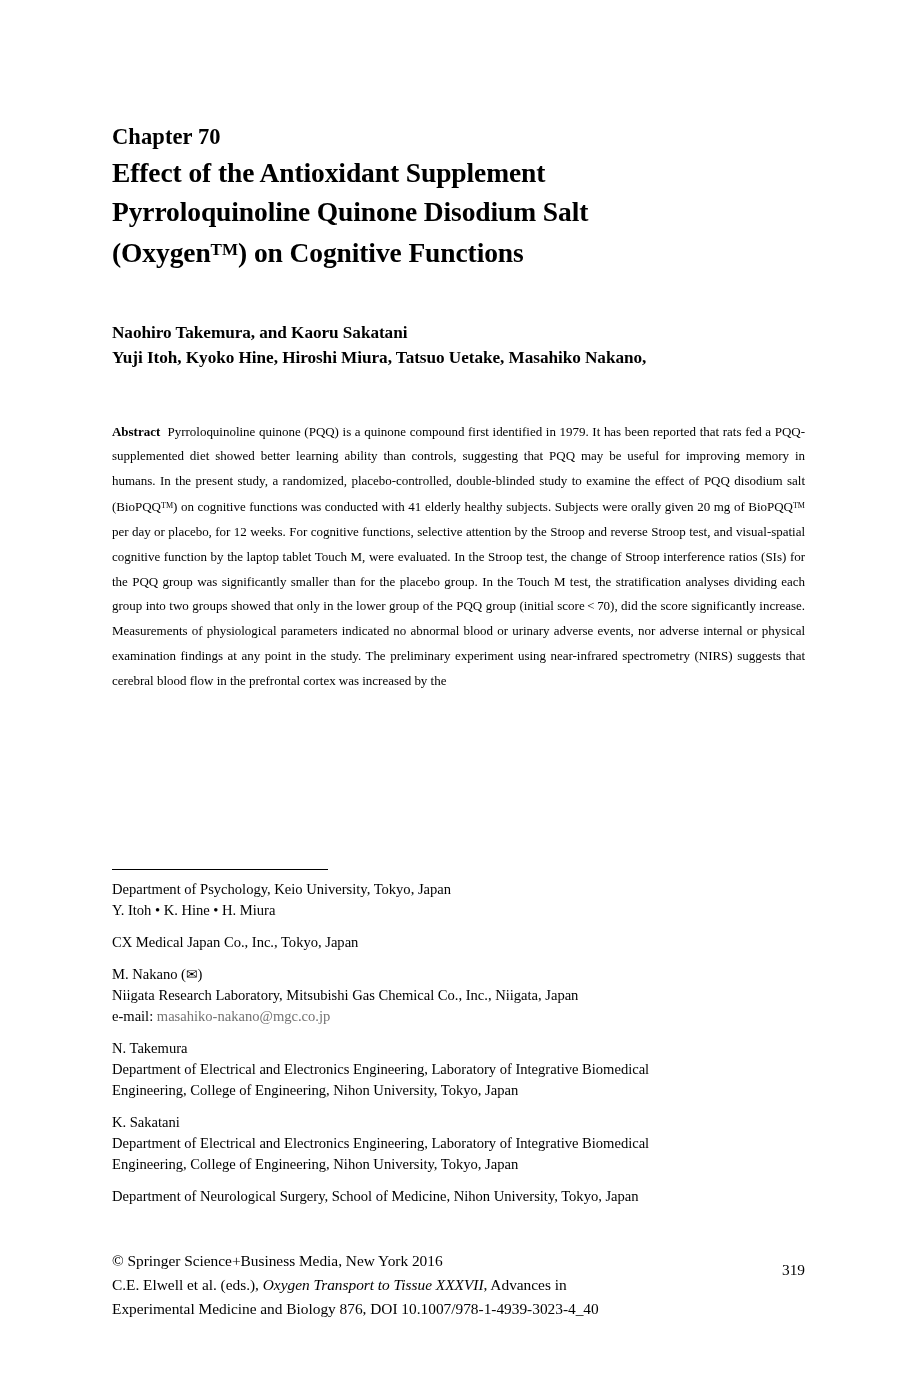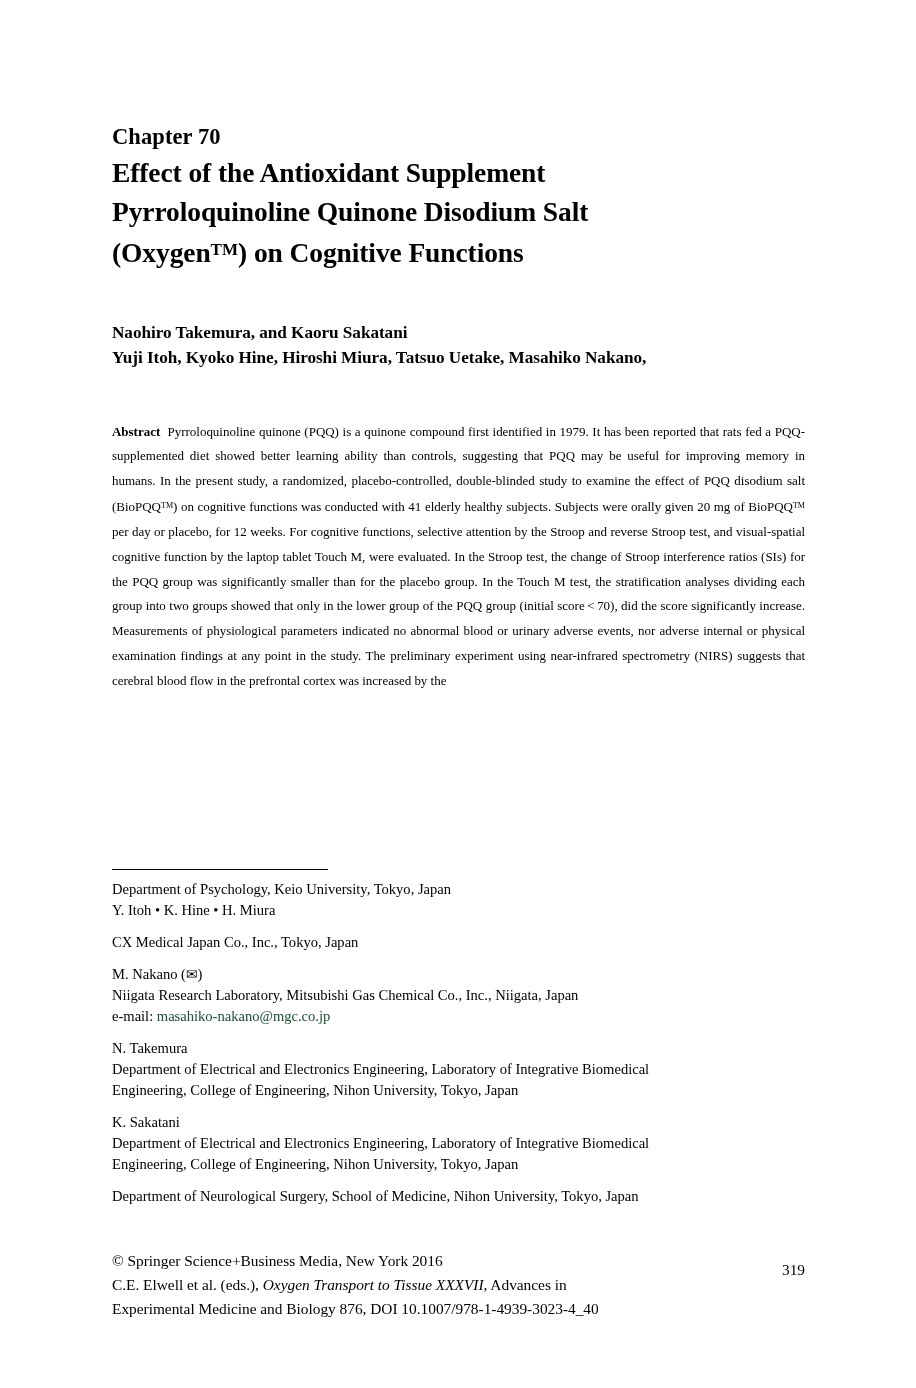--- a/index.html
+++ b/index.html
@@ -103,21 +103,21 @@
     margin-bottom: 0;
   }
   .affil-line {
     white-space: nowrap;
   }
   .envelope {
     font-size: 0.95em;
     letter-spacing: 0;
   }
   .email-link {
-    color: #14532d;
+    color: #737373;
     text-decoration: none;
   }
 
   
   .footer {
     position: absolute;
     left: 112px;
     top: 1249px;
     width: 693px;
     font-size: 15.4px;

